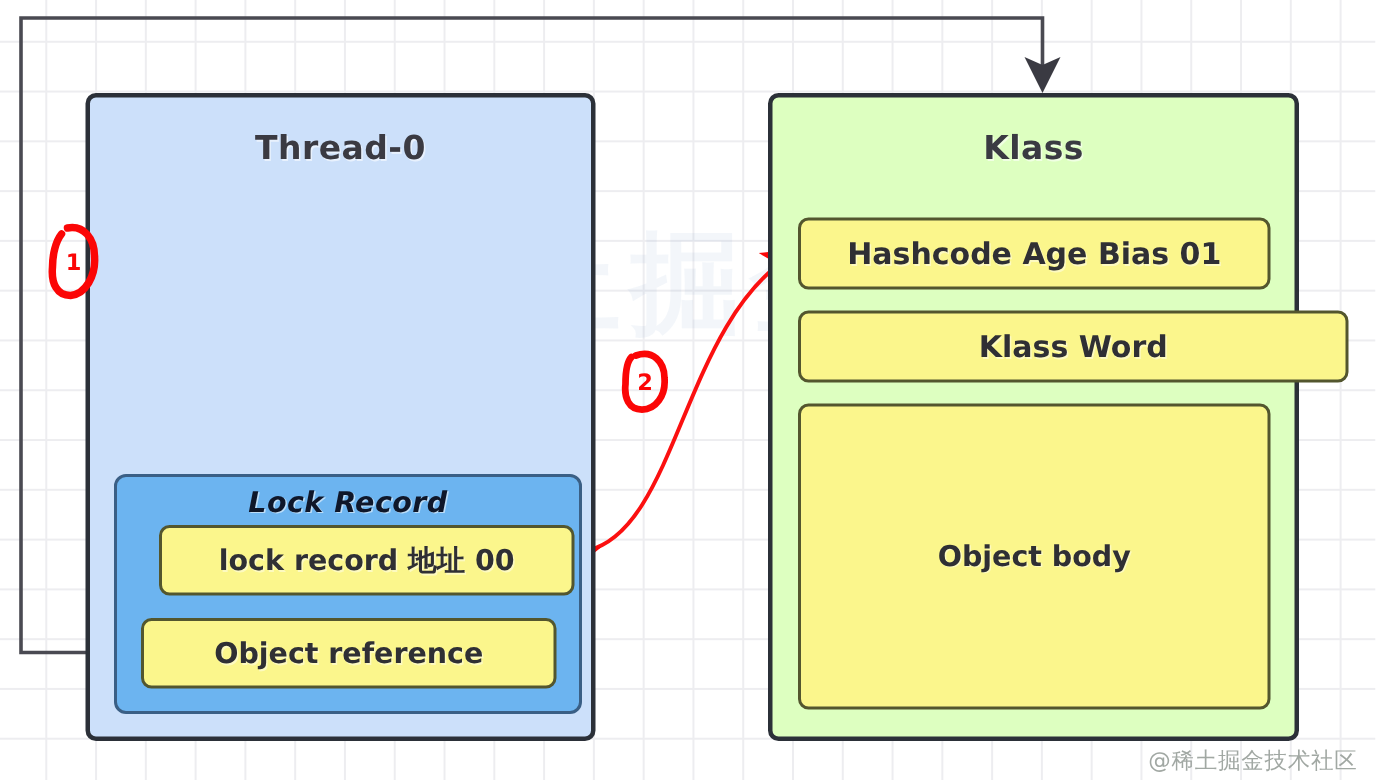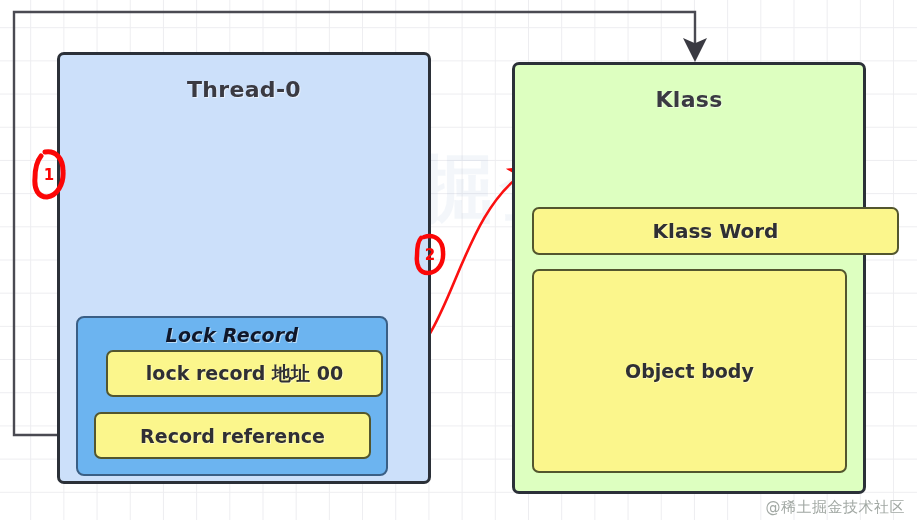--- a/index.html
+++ b/index.html
@@ -31,22 +31,22 @@
   }
 
   
   .box {
     position: absolute;
     box-sizing: border-box;
     border-radius: 7px;
   }
   .thread-box {
     left: 57px;
-    top: 52px;
-    width: 374px;
+    top: 62px;
+    width: 340px;
     height: 432px;
     background: #cce0fa;
     border: 3px solid #2b3038;
   }
   .object-box {
     left: 512px;
     top: 62px;
     width: 354px;
     height: 432px;
     background: #ddffc0;
@@ -174,26 +174,27 @@
 
   <div class="box thread-box">
     <div class="box-title thread-title">Thread-0</div>
   </div>
 
   <div class="box lockrecord-box">
     <div class="box-title lock-title">Lock Record</div>
   </div>
 
   <div class="field f-lockrec">lock record 地址 00</div>
-  <div class="field f-objref">Record reference</div>
+  <div class="field f-objref">Object reference</div>
 
   <div class="box object-box">
     <div class="box-title object-title">Klass</div>
   </div>
 
+  <div class="field f-hashcode">Hashcode Age Bias 01</div>
   <div class="field f-klass">Klass Word</div>
   <div class="field f-body">Object body</div>
 
   <div class="annot annot-1">
     <svg width="34" height="52" viewBox="0 0 34 52">
       <path d="M13,4 C24,2 31,11 31,23 C32,36 25,48 15,49 C6,49 2,41 3,30 C3,22 5,13 9,8" fill="none" stroke="#fb0606" stroke-width="5" stroke-linecap="round"></path>
     </svg>
     <span>1</span>
   </div>
 

